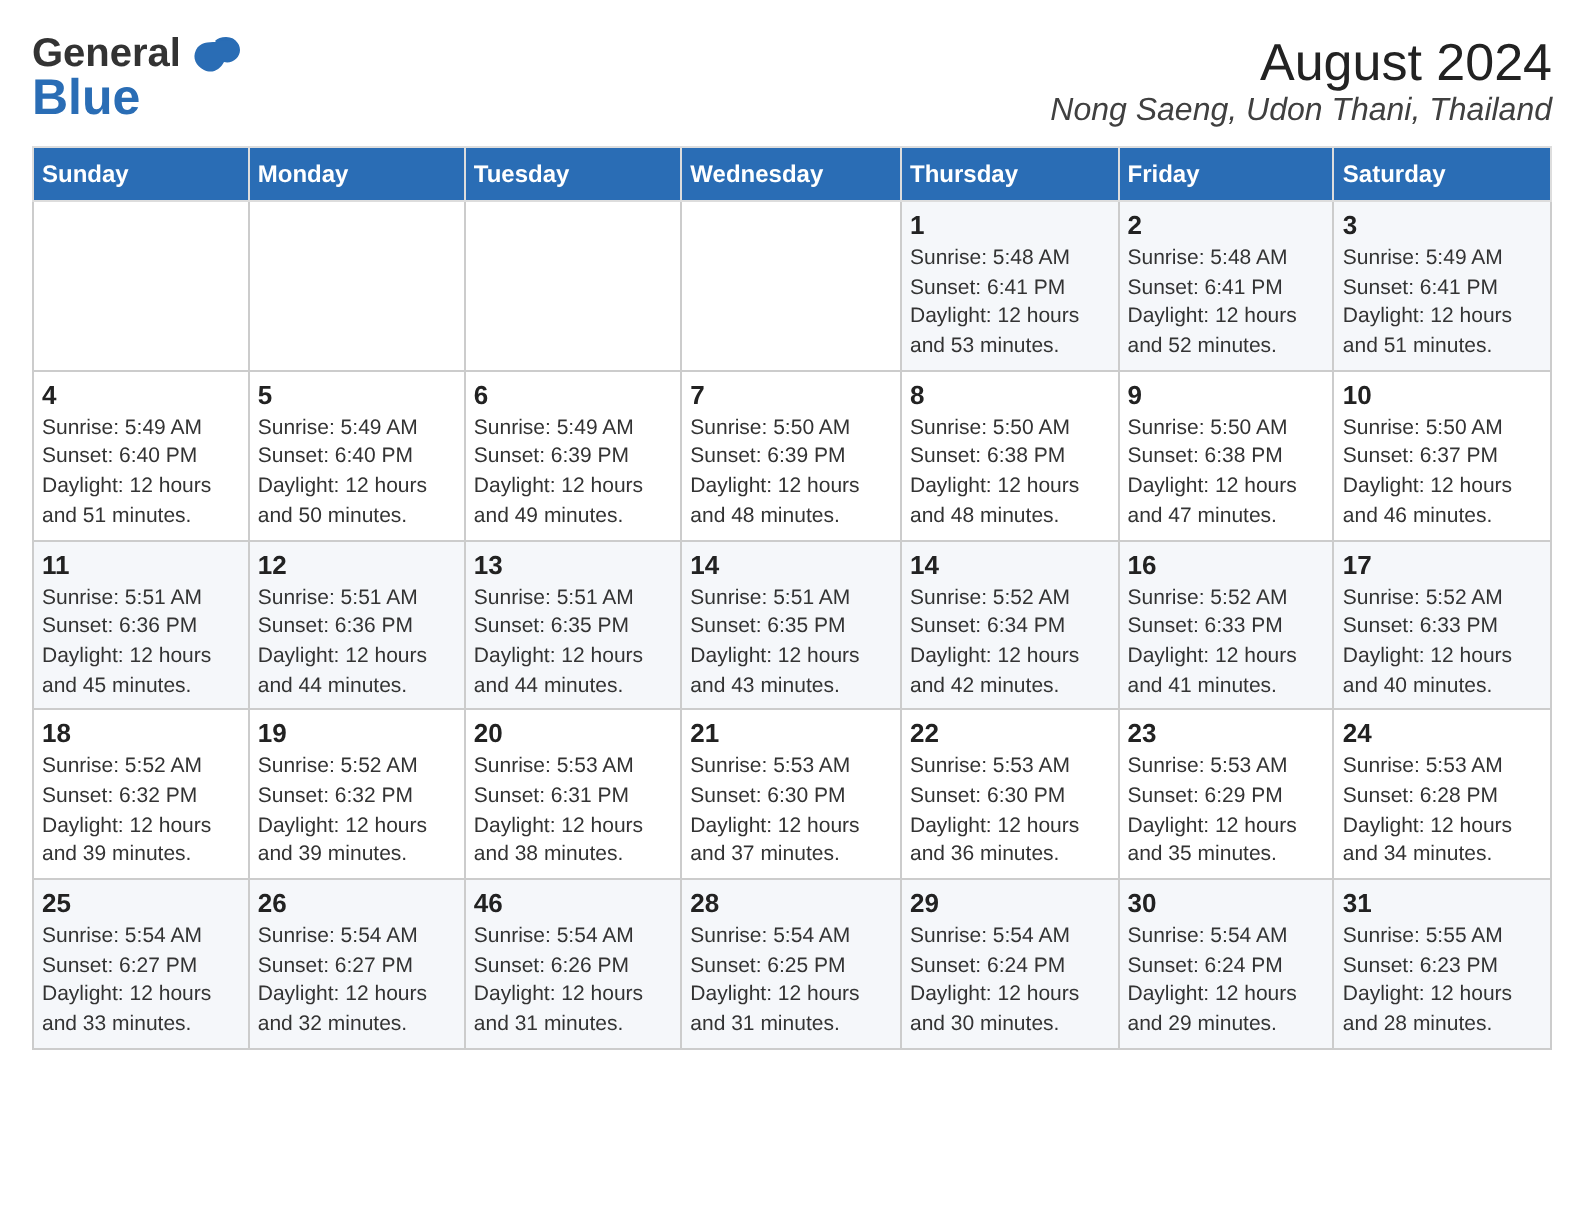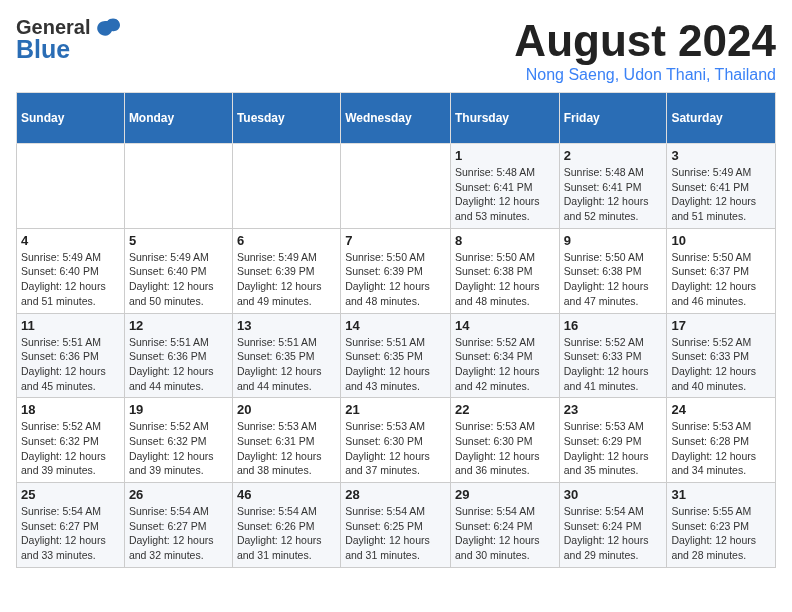--- a/index.html
+++ b/index.html
@@ -18,37 +18,38 @@
     }
     .logo {
       display: flex;
       flex-direction: column;
       align-items: flex-start;
     }
     .title-section {
       text-align: right;
     }
     .month-title {
-      font-size: 44px;
+      font-size: 26px;
       color: #222;
-      font-weight: bold;
+      font-weight: normal;
     }
     .location-title {
       font-size: 16px;
-      color: #3b82f6;
+      color: #404040;
+      font-style: italic;
     }
     .calendar-table {
       width: 100%;
       border-collapse: collapse;
       font-size: 11px;
     }
     .calendar-table thead tr th {
       background-color: #2a6db5;
       color: #fff;
-      padding: 18px 4px;
+      padding: 6px 4px;
       text-align: left;
       font-weight: bold;
       font-size: 12px;
       border: 1px solid #ddd;
     }
     .calendar-table tbody tr td {
       border: 1px solid #ccc;
       vertical-align: top;
       padding: 4px;
       width: 113px;

